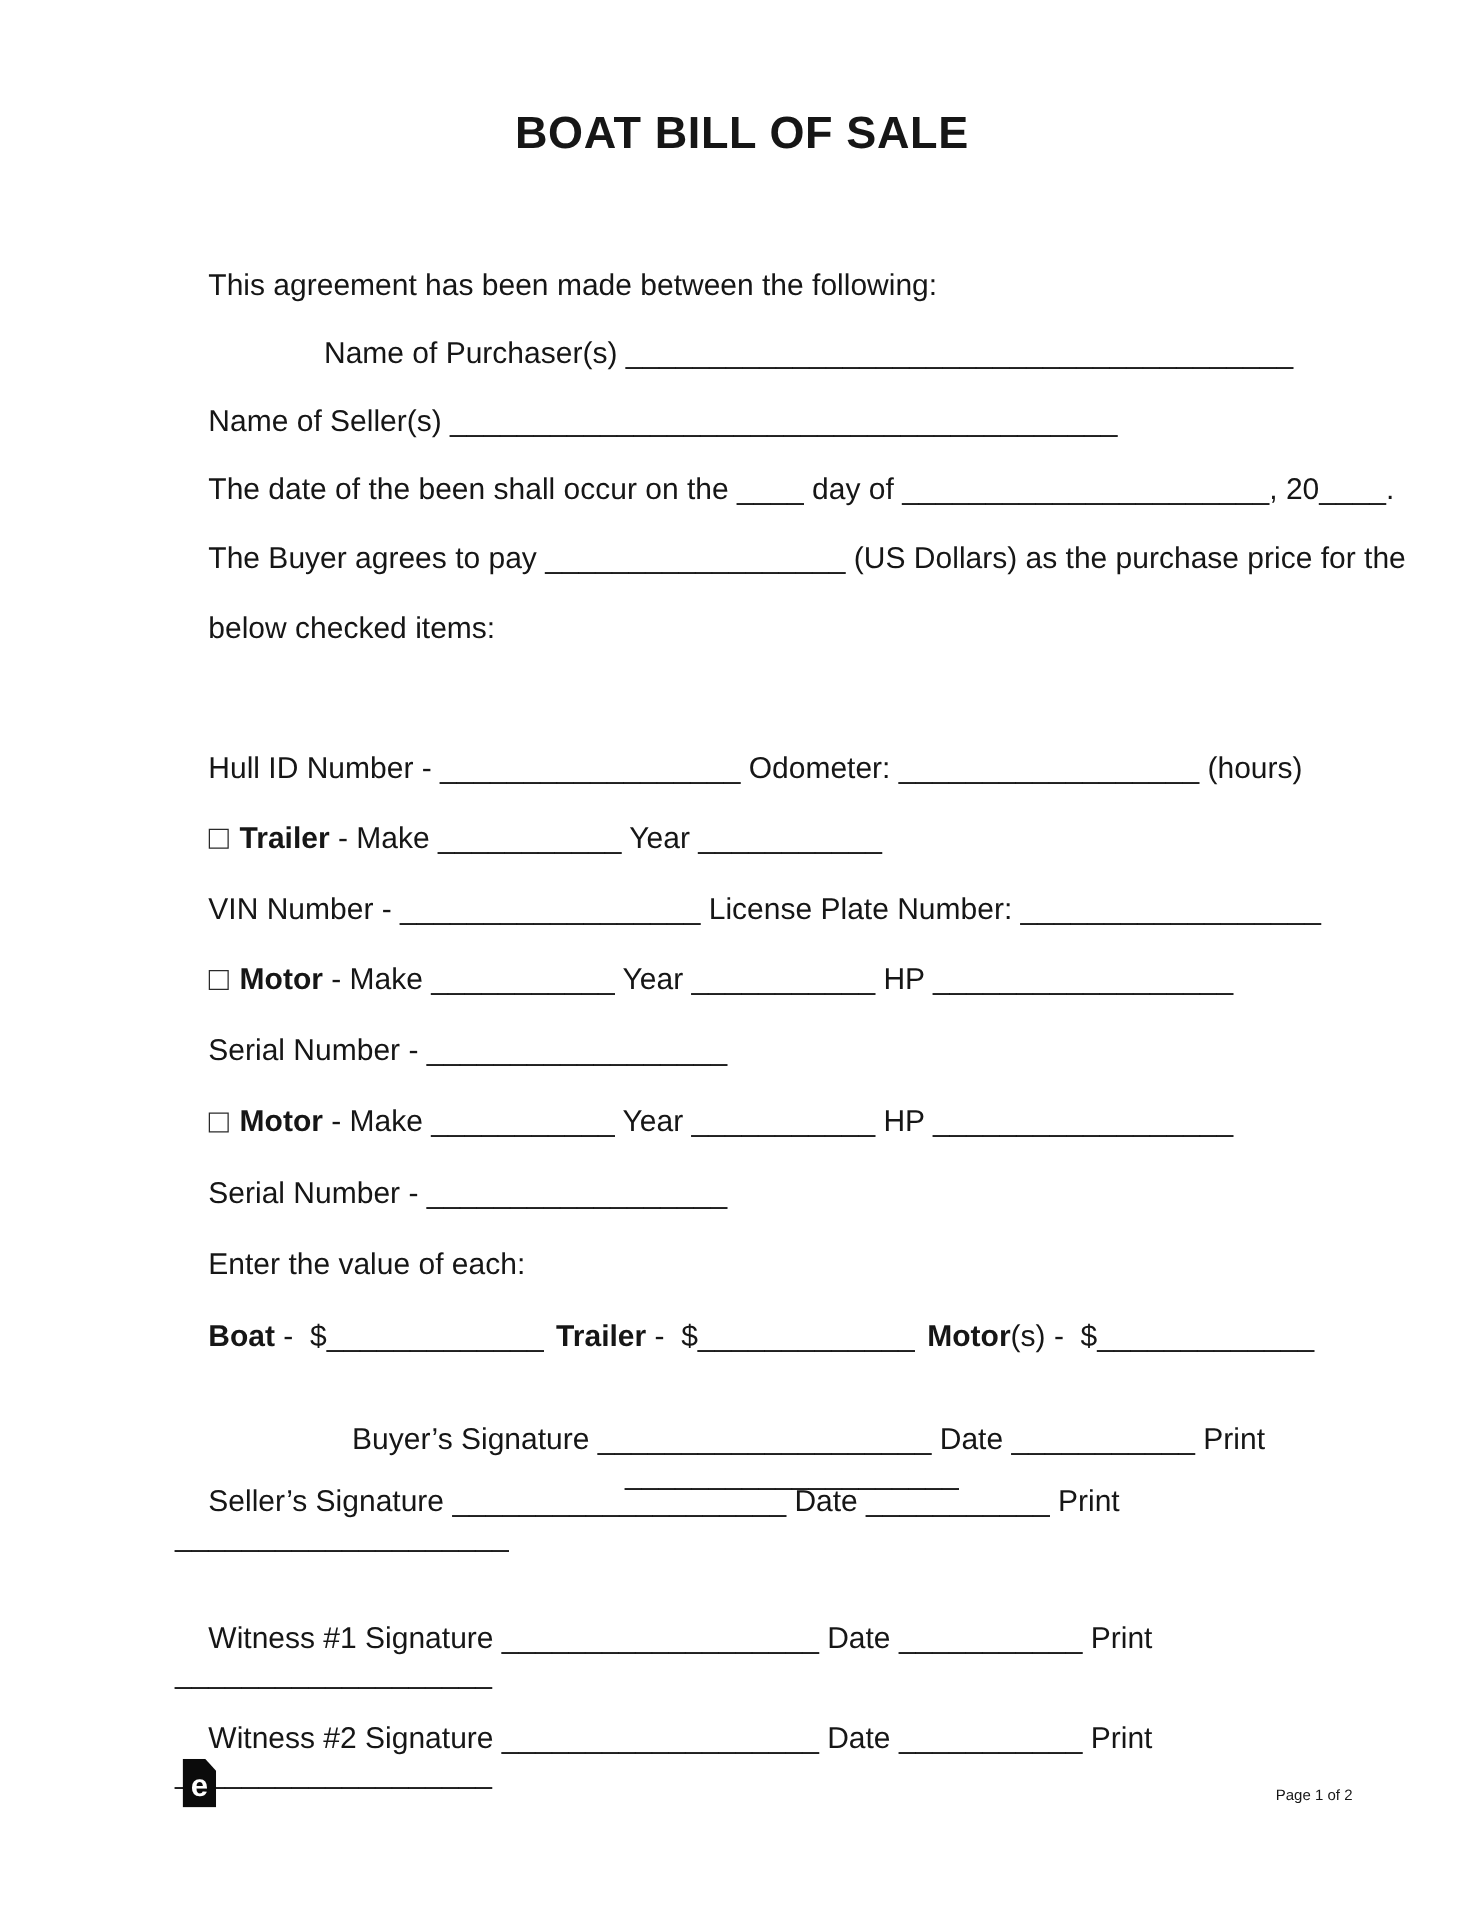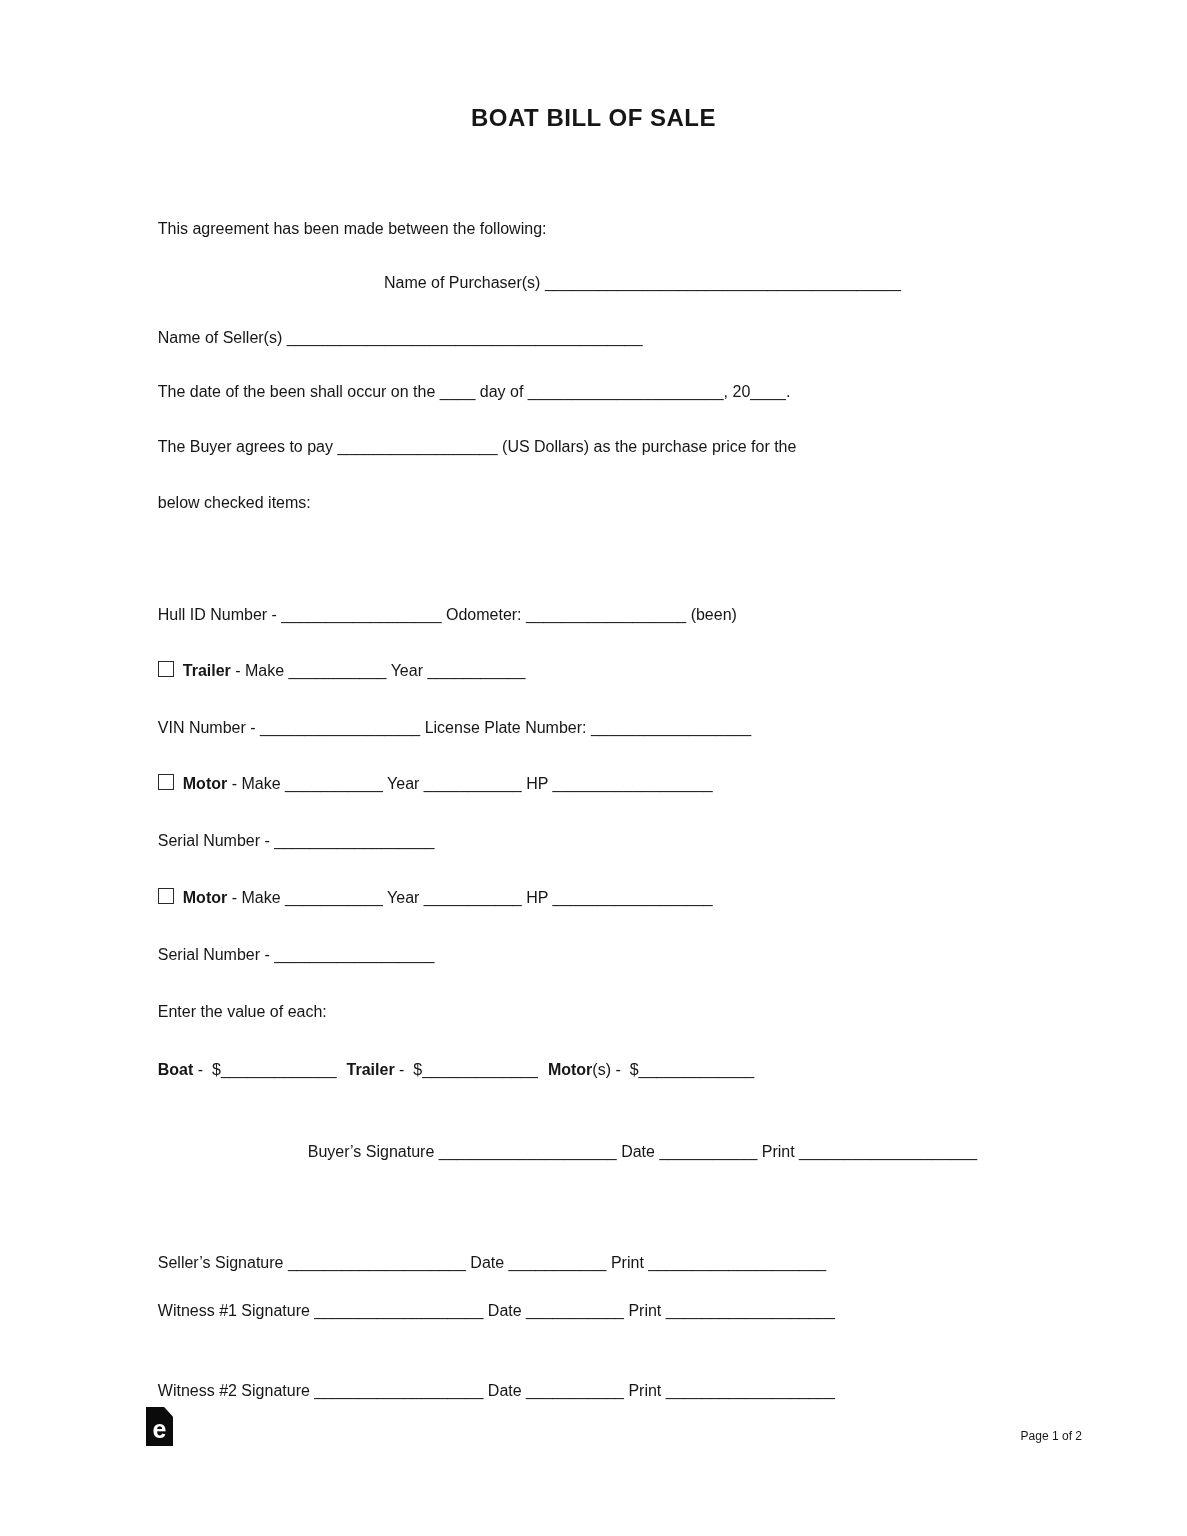--- a/index.html
+++ b/index.html
@@ -7,35 +7,35 @@
     position: relative;
     width: 1187px;
     height: 1536px;
     background: #ffffff;
     font-family: "Liberation Sans", sans-serif;
     color: #161616;
     overflow: hidden;
   }
   .doc-title {
     position: absolute;
-    top: 96px;
+    top: 84px;
     left: 0;
     width: 100%;
     text-align: center;
-    font-size: 24px;
+    font-size: 36px;
     font-weight: 700;
     letter-spacing: 0.5px;
     line-height: 44px;
     white-space: pre-wrap;
   }
   .line {
     position: absolute;
     left: 140px;
     right: 60px;
-    font-size: 16px;
+    font-size: 24px;
     line-height: 28px;
     white-space: pre-wrap;
   }
   .bold { font-weight: 700; }
   .blank { letter-spacing: 0; }
   .checkbox {
     display: inline-block;
     width: 14px;
     height: 14px;
     border: 1.6px solid #2a2a2a;
@@ -81,21 +81,21 @@
   .l-hull     { top: 573px; }
   .l-trailer  { top: 629px; }
   .l-vin      { top: 686px; }
   .l-motor1   { top: 742px; }
   .l-serial1  { top: 799px; }
   .l-motor2   { top: 856px; }
   .l-serial2  { top: 913px; }
   .l-enter    { top: 970px; }
   .l-values   { top: 1028px; }
   .l-sig0     { top: 1110px; text-align: center; }
-  .l-sig1     { top: 1221px; }
+  .l-sig1     { top: 1160px; }
   .l-sig2     { top: 1269px; }
   .l-sig3     { top: 1349px; }
 </style>
 </head>
 <body>
 
 <div class="page">
 
   <div class="doc-title">BOAT BILL OF SALE</div>
 
@@ -118,21 +118,21 @@
   <div class="line l-pay">
     <span>The Buyer agrees to pay </span><span class="blank">__________________</span><span> (US Dollars) as the purchase price for the</span>
   </div>
 
   <div class="line l-below">
     <span>below checked items:</span>
   </div>
 
 
   <div class="line l-hull">
-    <span>Hull ID Number - </span><span class="blank">__________________</span><span> Odometer: </span><span class="blank">__________________</span><span> (been)</span>
+    <span>Hull ID Number - </span><span class="blank">__________________</span><span> Odometer: </span><span class="blank">__________________</span><span> (hours)</span>
   </div>
 
   <div class="line l-trailer">
     <span class="checkbox"></span><span class="bold">Trailer</span><span> - Make </span><span class="blank">___________</span><span> Year </span><span class="blank">___________</span>
   </div>
 
   <div class="line l-vin">
     <span>VIN Number - </span><span class="blank">__________________</span><span> License Plate Number: </span><span class="blank">__________________</span>
   </div>
 

